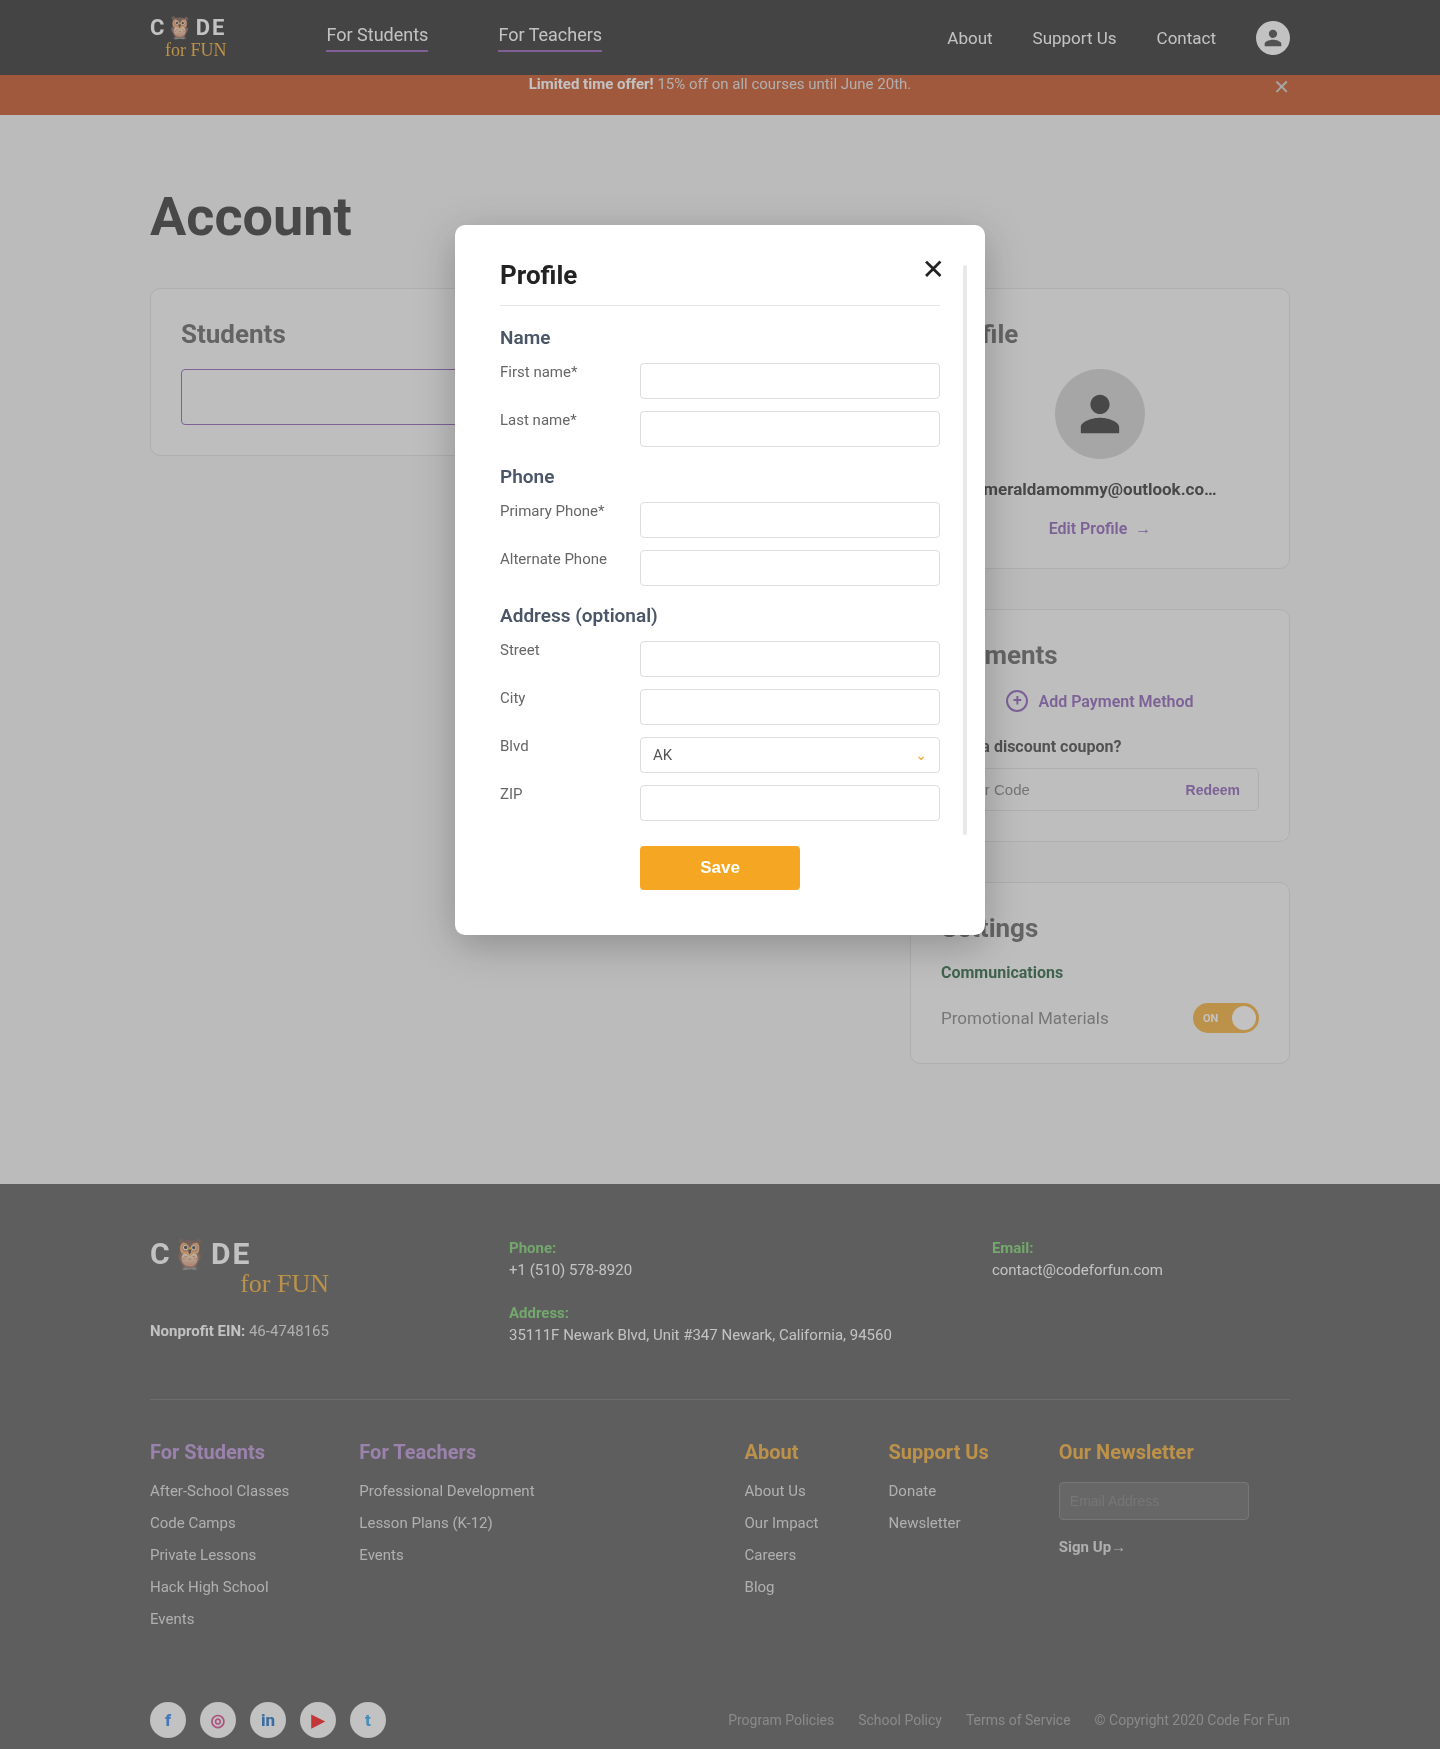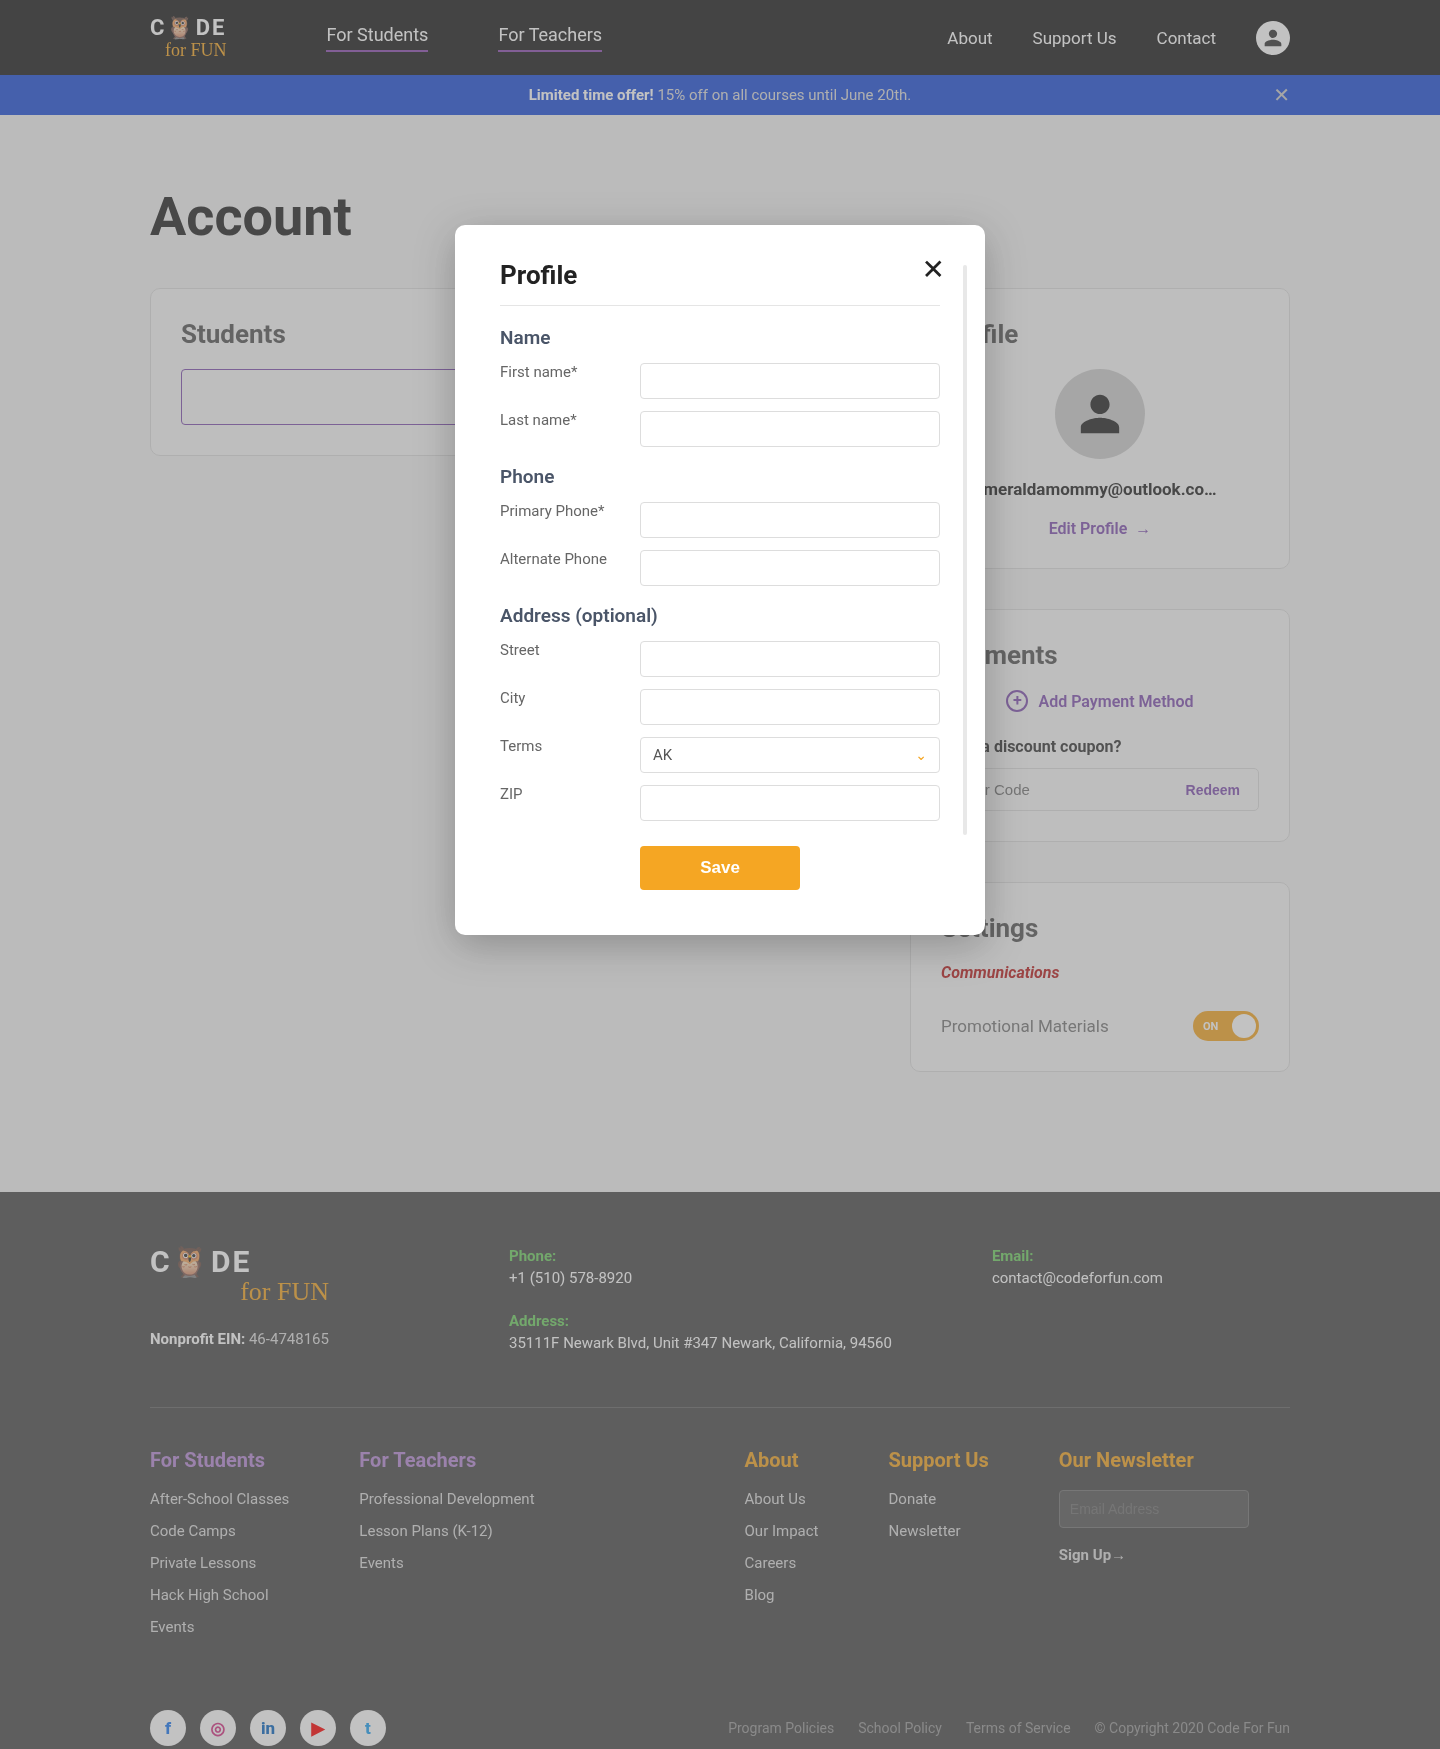--- a/index.html
+++ b/index.html
@@ -9,21 +9,21 @@
   .logo{display:flex;flex-direction:column;line-height:1;}
   .logo-top{color:#fff;font-weight:700;font-size:22px;letter-spacing:2px;}
   .logo-bot{color:#f5a623;font-family:cursive;font-size:18px;margin-top:2px;text-align:right;}
   nav.main{display:flex;gap:70px;margin-left:100px;}
   nav.main a{color:#fff;text-decoration:none;font-size:18px;border-bottom:2px solid #8a4baf;padding-bottom:5px;}
   .top-right{margin-left:auto;display:flex;align-items:center;gap:40px;}
   .top-right a{color:#fff;text-decoration:none;font-size:17px;}
   .avatar-btn{width:34px;height:34px;border-radius:50%;background:#fff;display:flex;align-items:center;justify-content:center;}
   .person-icon{width:20px;height:20px;}
   
-  .promo{background:#1d4ed8;color:#ddd;font-size:15px;height:40px;display:flex;align-items:center;justify-content:center;position:relative;}
+  .promo{background:#c2410c;color:#ddd;font-size:15px;height:40px;display:flex;justify-content:center;position:relative;}
   .promo strong{color:#fff;}
   .promo .close{position:absolute;right:150px;color:#ccc;font-size:20px;cursor:pointer;}
   
   .page{padding:70px 150px 120px;}
   h1.acct{font-size:54px;font-weight:700;color:#222;}
   .cards{display:flex;gap:30px;margin-top:40px;}
   .left-col{flex:1;}
   .right-col{width:380px;display:flex;flex-direction:column;gap:40px;}
   .card{background:#f8f8f8;border:1px solid #ddd;border-radius:10px;padding:30px;}
   .card h2{font-size:26px;font-weight:700;color:#555;margin-bottom:20px;}
@@ -34,21 +34,21 @@
   .profile-card .avatar{width:90px;height:90px;border-radius:50%;background:#ccc;display:flex;align-items:center;justify-content:center;margin-bottom:20px;}
   .profile-card .email{font-weight:700;font-size:17px;color:#222;max-width:100%;overflow:hidden;text-overflow:ellipsis;white-space:nowrap;}
   .edit-prof{margin-top:20px;color:#8050b0;font-weight:600;display:flex;align-items:center;gap:8px;}
   
   .add-pay{display:flex;align-items:center;justify-content:center;gap:10px;color:#8050b0;font-weight:600;}
   .discount-q{font-weight:700;color:#333;margin-top:25px;}
   .coupon-row{display:flex;margin-top:12px;border:1px solid #ddd;border-radius:5px;overflow:hidden;}
   .coupon-row input{flex:1;border:none;padding:12px;font-size:15px;color:#888;background:transparent;}
   .coupon-row button{border:none;background:transparent;color:#8050b0;font-weight:700;padding:0 18px;font-size:14px;}
   
-  .comm-lbl{font-weight:700;color:#b91c1c;margin-bottom:29px;font-style:italic;}
+  .comm-lbl{font-weight:700;color:#14532d;margin-bottom:21px;}
   .tog-row{display:flex;align-items:center;justify-content:space-between;}
   .tog-row span{color:#777;font-size:17px;}
   .toggle{width:66px;height:30px;background:#f5a623;border-radius:15px;display:flex;align-items:center;padding:0 4px;position:relative;}
   .toggle .txt{color:#fff;font-size:11px;font-weight:700;margin-left:6px;}
   .toggle .knob{width:24px;height:24px;background:#fff;border-radius:50%;position:absolute;right:3px;}
   
   footer{background:#4a4a4a;color:#ddd;padding:55px 150px 30px;}
   .f-top{display:flex;gap:180px;}
   .f-logo .logo-top{font-size:30px;}
   .f-logo .logo-bot{font-size:26px;}
@@ -287,21 +287,21 @@
     <div class="sect">Address (optional)</div>
     <div class="frow">
         <label>Street</label>
         <input style="">
       </div>
     <div class="frow">
         <label>City</label>
         <input style="">
       </div>
     <div class="frow">
-        <label>Terms</label>
+        <label>Blvd</label>
       <div class="sel">
         <span>AK</span>
         <span class="chev">⌄</span>
       </div>
     </div>
     <div class="frow">
         <label>ZIP</label>
         <input style="">
       </div>
 

